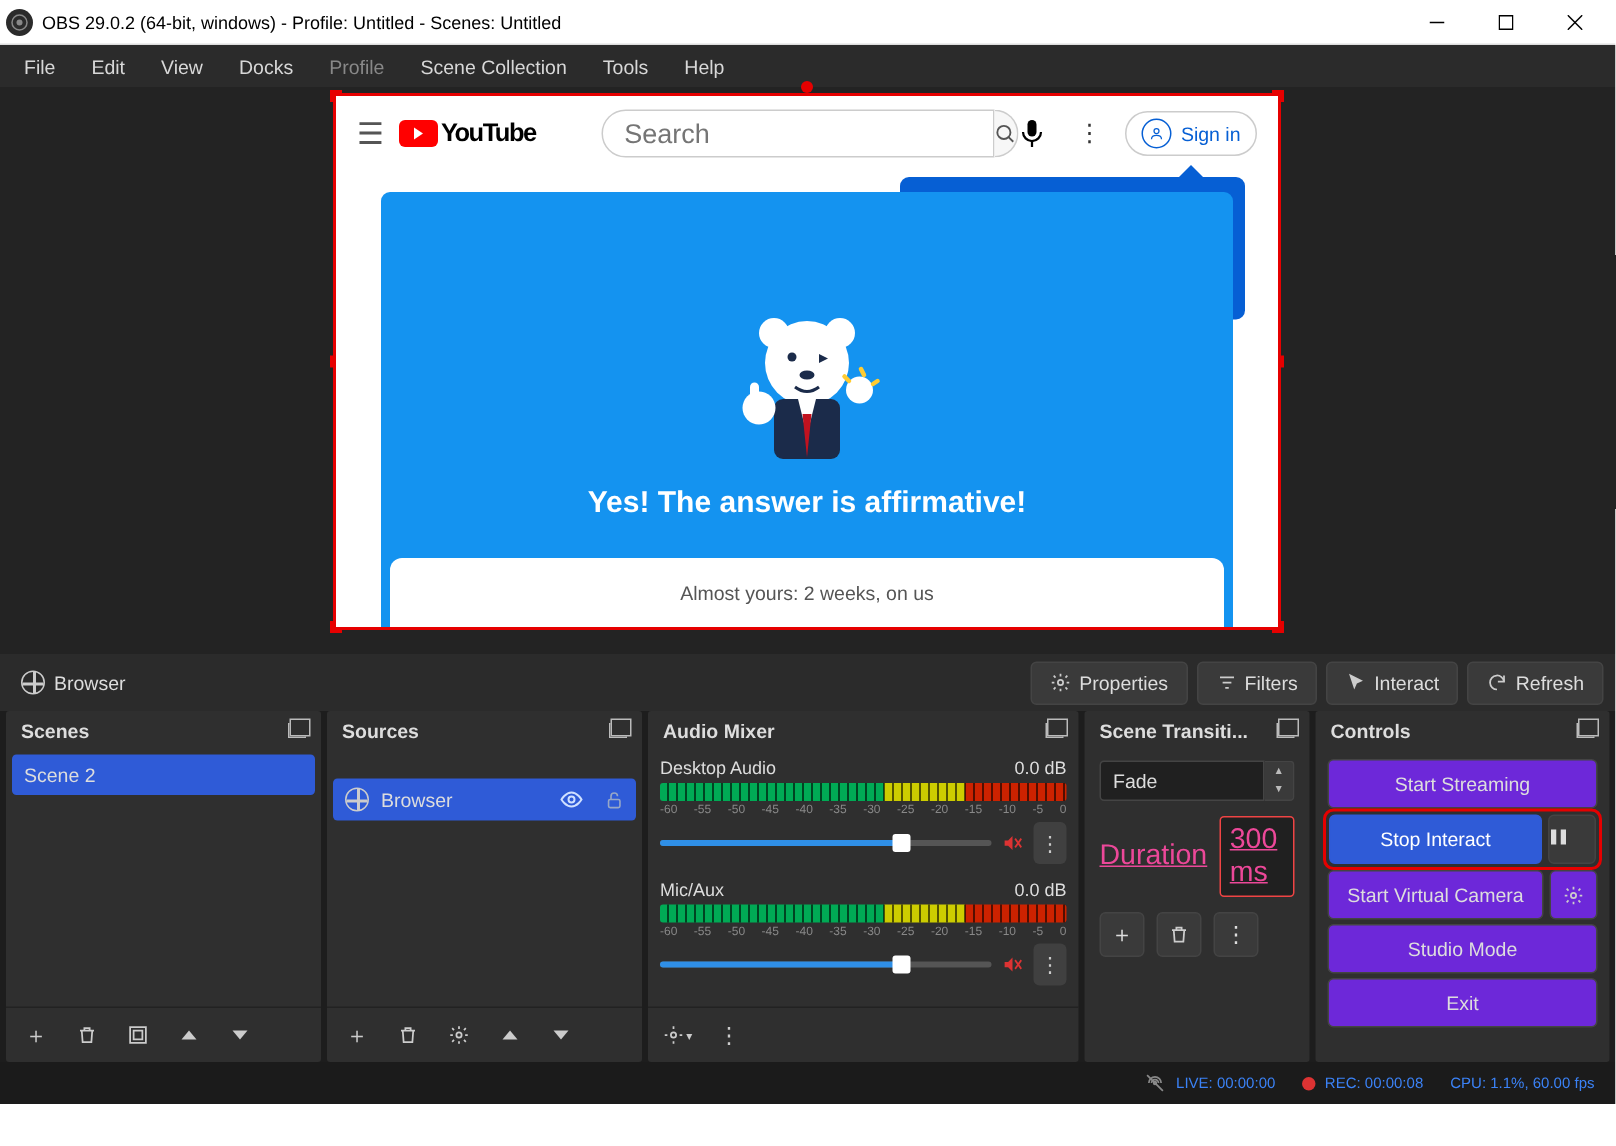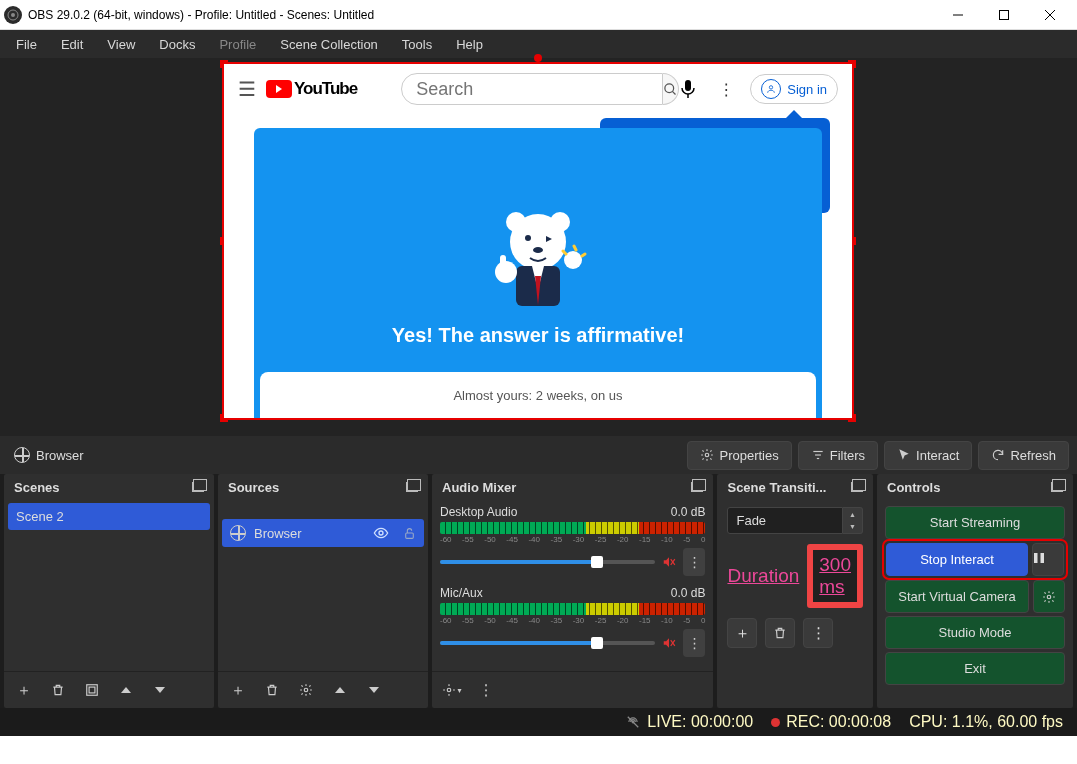--- a/index.html
+++ b/index.html
@@ -89,39 +89,39 @@
 .slider-knob { position:absolute; top:-4px; width:12px; height:12px; background:#fff; border-radius:2px; }
 .mute-icon { color:#d33; font-size:14px; }
 .ch-menu { width:22px; height:28px; background:#404040; border-radius:4px; display:flex; align-items:center; justify-content:center; color:#ccc; font-size:14px; }
 
 
 .trans-select { display:flex; margin:4px 6px; }
 .trans-select .sel-box { flex:1; background:#202020; border:1px solid #444; padding:5px 8px; font-size:13px; color:#ddd; border-radius:3px 0 0 3px; }
 .trans-select .spin { width:20px; background:#3a3a3a; border:1px solid #444; border-left:none; border-radius:0 3px 3px 0; display:flex; flex-direction:column; }
 .trans-select .spin div { flex:1; display:flex; align-items:center; justify-content:center; font-size:7px; color:#bbb; }
 .dur-row { display:flex; align-items:center; gap:8px; margin:10px 6px; font-size:19px; color:#ec4899;text-decoration:underline; }
-.dur-row .dur-val { background:#202020; border:6px solid #ef4444; padding:4px 6px; border-radius:3px; flex:1; }
+.dur-row .dur-val { background:#202020; border:1px solid #ef4444; padding:4px 6px; border-radius:3px; flex:1; }
 .trans-btns { display:flex; gap:8px; margin:4px 6px; }
 .sqbtn { width:30px; height:30px; background:#3a3a3a; border:1px solid #444; border-radius:4px; display:flex; align-items:center; justify-content:center; color:#ddd; font-size:15px; }
 
 
-.ctrl-btn { margin:3px 6px; background:#14532d; color:#ddd; border:1px solid #444; border-radius:4px; font-size:13px; padding:8px 0; text-align:center; cursor:pointer; }
+.ctrl-btn { margin:3px 6px; background:#6d28d9; color:#ddd; border:1px solid #444; border-radius:4px; font-size:13px; padding:8px 0; text-align:center; cursor:pointer; }
 .ctrl-btn.rec { background:#2f5bd7; border-color:#2f5bd7; color:#fff; }
 .ctrl-row { display:flex; gap:4px; margin:3px 6px; }
 .ctrl-row .ctrl-btn { flex:1; margin:0; }
 .ctrl-row .side { width:32px; flex:0 0 32px; display:flex; align-items:center; justify-content:center; }
 .rec-highlight { outline:2px solid #e60000; outline-offset:1px; border-radius:4px; padding:1px; margin:3px 6px; display:flex; gap:4px; }
 .rec-highlight .ctrl-btn { margin:0; flex:1; }
 
 
 .dock-toolbar { display:flex; gap:6px; padding:4px 6px; border-top:1px solid #222; }
 .tbtn { width:28px; height:28px; display:flex; align-items:center; justify-content:center; background:transparent; color:#ccc; font-size:15px; border-radius:3px; cursor:pointer; }
 
 
-.status { height:28px; background:#1b1b1b; color:#fef9c3; font-size:16px; display:flex; align-items:center; justify-content:flex-end; gap:18px; padding:0 14px; }
+.status { height:28px; background:#1b1b1b; color:#3b82f6; font-size:10px; display:flex; align-items:center; justify-content:flex-end; gap:18px; padding:0 14px; }
 .status .s-seg { display:flex; align-items:center; gap:6px; }
 .rec-dot { width:9px; height:9px; border-radius:50%; background:#d33; }
 
 .pop-icon { display:inline-block; width:12px; height:10px; border:1.5px solid #bbb; position:relative; }
 .pop-icon::after { content:""; position:absolute; right:-4px; top:-4px; width:12px; height:10px; border:1.5px solid #bbb; background:#2f2f2f; }
 
 svg { display:block; }
 </style>
 </head>
 <body>

